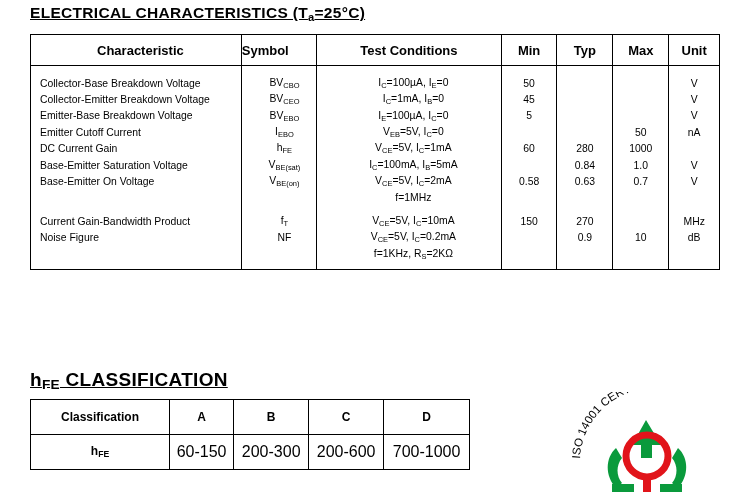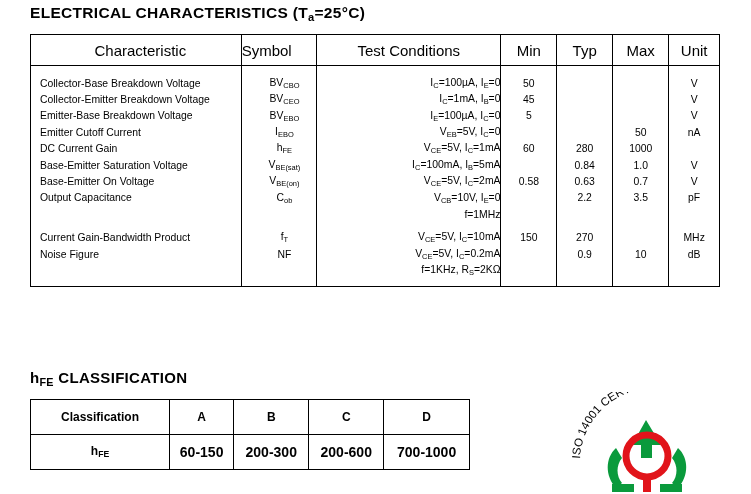--- a/index.html
+++ b/index.html
@@ -23,29 +23,30 @@
     height: 494px;
   }
 
   
   .section-title {
     position: absolute;
     font-weight: bold;
     font-size: 15.5px;
     letter-spacing: 0.3px;
     white-space: nowrap;
+    text-decoration: underline;
   }
   #title-electrical {
     left: 30px;
     top: 4px;
   }
   #title-hfe {
     left: 30px;
     top: 369px;
-    font-size: 15px;
+    font-size: 19px;
   }
   .sub {
     font-size: 0.72em;
     vertical-align: -0.25em;
   }
 
   
   .ec-table {
     position: absolute;
     left: 30px;
@@ -55,36 +56,36 @@
     border: 1.3px solid #000;
     font-size: 10.5px;
   }
   .ec-table th, .ec-table td {
     border-left: 1.3px solid #000;
     border-right: 1.3px solid #000;
     padding: 0;
   }
   .ec-table thead th {
     border-bottom: 1.3px solid #000;
-    font-weight: normal;
-    font-size: 15px;
+    font-weight: bold;
+    font-size: 13px;
     height: 30px;
     text-align: center;
     vertical-align: middle;
   }
   .ec-table tbody td {
     height: 16.4px;
     vertical-align: middle;
     font-size: 10.4px;
     border-left: 1.3px solid #000;
     border-right: 1.3px solid #000;
   }
   .c-char  { width: 212px; text-align: left;   padding-left: 9px !important; }
   .c-sym   { width: 66px;  text-align: center;   padding-left: 11px !important; }
-  .c-cond  { width: 186px; text-align: right;   padding-left: 9px !important; }
+  .c-cond  { width: 186px; text-align: center;   padding-left: 9px !important; }
   .c-min   { width: 58px;  text-align: center; }
   .c-typ   { width: 58px;  text-align: center; margin-top: 28px; }
   .c-max   { width: 58px;  text-align: center; }
   .c-unit  { width: 52px;  text-align: center; }
 
   .spacer-row td {
     height: 7px !important;
   }
   .pad-top td { height: 9px !important; }
 
@@ -99,21 +100,21 @@
     font-size: 12px;
   }
   .hfe-table th, .hfe-table td {
     border: 1.3px solid #000;
     text-align: center;
     vertical-align: middle;
     height: 32px;
     font-weight: bold;
   }
   .hfe-table .lbl-col { width: 136px; }
-  .hfe-table td.val { font-weight: bold; font-size: 14px; margin-top: 20px; }
+  .hfe-table td.val { font-weight: normal; font-size: 16px; margin-top: 20px; }
   .hfe-table td.rowlab { font-weight: bold; font-size: 12px; }
 
   
   .iso-logo {
     position: absolute;
     left: 572px;
     top: 392px;
     width: 150px;
     height: 100px;
   }
@@ -204,29 +205,20 @@
           <td class="c-unit">V</td>
         </tr>
         <tr>
           <td class="c-char">Base-Emitter On Voltage</td>
           <td class="c-sym"><span>V</span><span class="sub">BE(on)</span></td>
           <td class="c-cond"><span>V</span><span class="sub">CE</span><span>=5V,  I</span><span class="sub">C</span><span>=2mA</span></td>
           <td class="c-min">0.58</td>
           <td class="c-typ">0.63</td>
           <td class="c-max">0.7</td>
           <td class="c-unit">V</td>
-        </tr>
-        <tr>
-          <td class="c-char">Output Capacitance</td>
-          <td class="c-sym"><span>C</span><span class="sub">ob</span></td>
-          <td class="c-cond"><span>V</span><span class="sub">CB</span><span>=10V,  I</span><span class="sub">E</span><span>=0</span></td>
-          <td class="c-min"></td>
-          <td class="c-typ">2.2</td>
-          <td class="c-max">3.5</td>
-          <td class="c-unit">pF</td>
         </tr>
         <tr>
           <td class="c-char"></td>
           <td class="c-sym"></td>
           <td class="c-cond"><span>f=1MHz</span></td>
           <td class="c-min"></td>
           <td class="c-typ"></td>
           <td class="c-max"></td>
           <td class="c-unit"></td>
         </tr>

